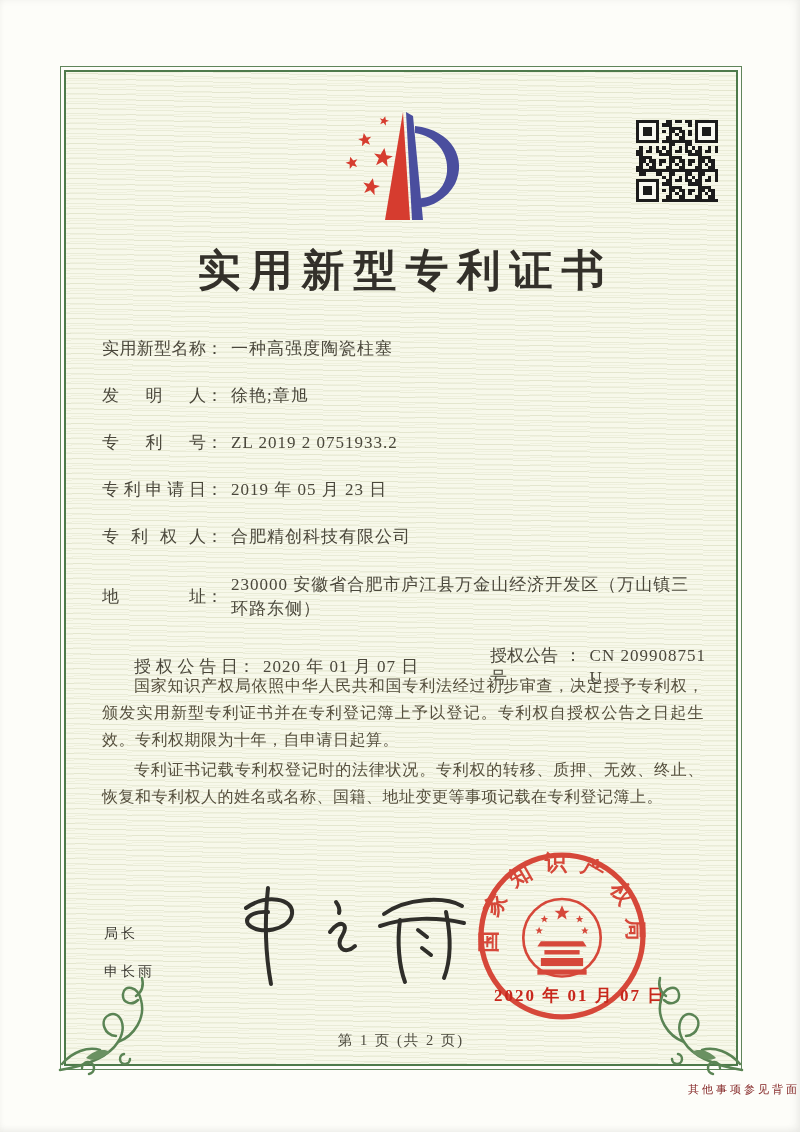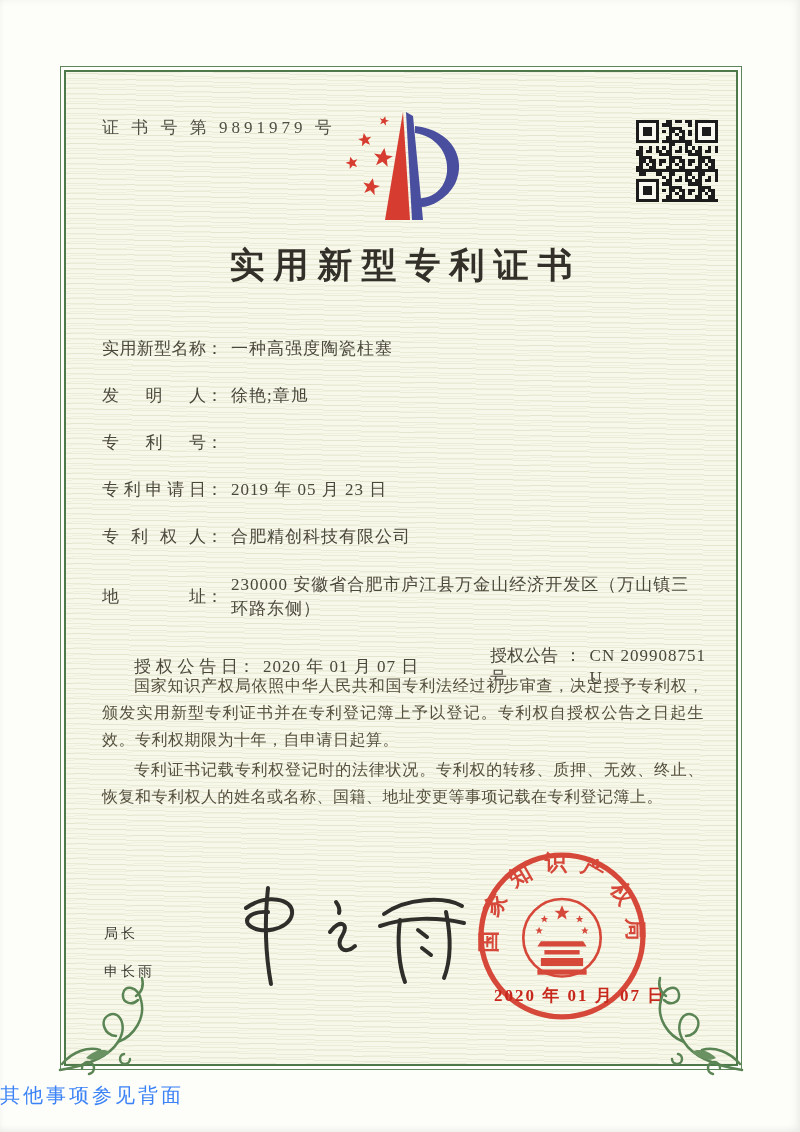--- a/index.html
+++ b/index.html
@@ -17,21 +17,21 @@
     background-color:#f7f8ea;
     background-image:
       repeating-linear-gradient(1.5deg, rgba(184,191,146,.22) 0 1px, rgba(0,0,0,0) 1px 5px),
       repeating-linear-gradient(-1deg, rgba(199,203,162,.16) 0 1px, rgba(0,0,0,0) 1px 7px);
   }
   .cert-no{position:absolute;left:36px;top:44px;font-size:17px;letter-spacing:4px;color:#514e44;}
   .logo{position:absolute;left:266px;top:34px;width:140px;height:122px;}
   .qr{position:absolute;right:18px;top:48px;width:82px;height:82px;}
   .title{
     position:absolute;top:170px;left:0;width:100%;text-align:center;
-    font-size:35px;font-weight:700;letter-spacing:9px;color:#33302a;text-indent:9px;
+    font-size:43px;font-weight:700;letter-spacing:9px;color:#33302a;text-indent:9px;
   }
   .fields{position:absolute;top:266px;left:36px;right:28px;font-size:17px;color:#4a473b;}
   .row{display:flex;align-items:center;margin-bottom:25px;line-height:22px;}
   .lbl{display:inline-block;width:104px;text-align:justify;text-align-last:justify;flex:none;}
   .colon{flex:none;margin-right:8px;}
   .val{letter-spacing:1px;}
   .row.addr{margin-bottom:24px;}
   .row.addr .val{max-width:470px;line-height:24px;}
   .grant{display:flex;margin-left:32px;}
   .grant .pair{display:flex;}
@@ -40,33 +40,32 @@
   .paras p{
     margin:0 0 3px 0;font-size:16px;line-height:27px;color:#554f3d;
     text-indent:2em;text-align:justify;letter-spacing:.5px;
   }
   .officer{position:absolute;left:38px;top:843px;font-size:14px;color:#3c3a33;letter-spacing:3px;line-height:38px;}
   .officer div{white-space:nowrap;}
   .signature{position:absolute;left:142px;top:800px;width:280px;height:128px;}
   .seal{position:absolute;left:408px;top:776px;width:176px;height:176px;opacity:.92;}
   .seal-date{position:absolute;left:428px;top:912px;font-size:17px;font-weight:700;color:#c8271c;letter-spacing:2px;white-space:nowrap;}
   .page-footer{position:absolute;bottom:14px;left:0;width:100%;text-align:center;font-size:14.5px;color:#4c4a3e;letter-spacing:2px;}
-  .back-note{position:absolute;top:1082px;left:0;width:100%;text-align:left;font-size:20px;color:#3b82f6;letter-spacing:3px;}
+  .back-note{position:absolute;top:1082px;left:0;width:100%;text-align:right;font-size:11px;color:#7f1d1d;letter-spacing:3px;}
   .corner{position:absolute;width:118px;height:118px;}
   .corner.bl{left:-14px;bottom:-12px;}
   .corner.br{right:-14px;bottom:-12px;transform:scaleX(-1);}
   svg{display:block;}
 </style>
 </head>
 <body>
 
 <div class="page">
   <div class="frame">
 
-    <div class="cert-no">证 书 号 第 9891979 号</div>
 
     <div class="logo">
       <svg viewBox="0 0 140 122" width="140" height="122">
         <g fill="#d63c2f">
           <path d="M0,-1 L0.294,-0.309 L0.951,-0.309 L0.405,0.118 L0.588,0.809 L0,0.382 L-0.588,0.809 L-0.405,0.118 L-0.951,-0.309 L-0.294,-0.309 Z" transform="translate(52,15) scale(5) rotate(14)"></path>
           <path d="M0,-1 L0.294,-0.309 L0.951,-0.309 L0.405,0.118 L0.588,0.809 L0,0.382 L-0.588,0.809 L-0.405,0.118 L-0.951,-0.309 L-0.294,-0.309 Z" transform="translate(33,34) scale(7) rotate(-10)"></path>
           <path d="M0,-1 L0.294,-0.309 L0.951,-0.309 L0.405,0.118 L0.588,0.809 L0,0.382 L-0.588,0.809 L-0.405,0.118 L-0.951,-0.309 L-0.294,-0.309 Z" transform="translate(51,52) scale(10) rotate(8)"></path>
           <path d="M0,-1 L0.294,-0.309 L0.951,-0.309 L0.405,0.118 L0.588,0.809 L0,0.382 L-0.588,0.809 L-0.405,0.118 L-0.951,-0.309 L-0.294,-0.309 Z" transform="translate(20,57) scale(6.5) rotate(-16)"></path>
           <path d="M0,-1 L0.294,-0.309 L0.951,-0.309 L0.405,0.118 L0.588,0.809 L0,0.382 L-0.588,0.809 L-0.405,0.118 L-0.951,-0.309 L-0.294,-0.309 Z" transform="translate(39,81) scale(9) rotate(12)"></path>
           <path d="M71,6 L78,114 L53,114 Z"></path>
@@ -352,20 +351,21 @@
         <span class="val">一种高强度陶瓷柱塞</span>
       </div>
       <div class="row">
         <span class="lbl">发明人</span>
           <span class="colon">：</span>
         <span class="val">徐艳;章旭</span>
       </div>
       <div class="row">
         <span class="lbl">专利号</span>
           <span class="colon">：</span>
+        <span class="val">ZL 2019 2 0751933.2</span>
       </div>
       <div class="row">
         <span class="lbl">专利申请日</span>
           <span class="colon">：</span>
         <span class="val">2019 年 05 月 23 日</span>
       </div>
       <div class="row">
         <span class="lbl">专利权人</span>
           <span class="colon">：</span>
         <span class="val">合肥精创科技有限公司</span>
@@ -433,20 +433,21 @@
           <path d="M72,112 L128,112 L124,106 L76,106 Z"></path>
           <rect x="80" y="116" width="40" height="5"></rect>
           <path d="M76,125 L124,125 L124,134 L76,134 Z"></path>
           <rect x="72" y="138" width="56" height="6"></rect>
         </g>
       </svg>
     </div>
 
     <div class="seal-date">2020 年 01 月 07 日</div>
 
+    <div class="page-footer">第 1 页 (共 2 页)</div>
 
     <div class="corner bl">
       <svg viewBox="0 0 118 118" width="118" height="118" fill="none" stroke="#5a8454" stroke-width="2.5" stroke-linecap="round">
         <path d="M8,112 C32,108 56,100 66,84 C76,68 68,52 57,57 C47,62 52,77 64,78"></path>
         <path d="M66,84 C82,78 94,60 89,42 C86,28 72,26 71,36 C70,45 80,48 86,42"></path>
         <path d="M10,106 C20,94 36,88 48,92"></path>
         <path d="M30,110 a6,6 0 1 1 7,6"></path>
         <path d="M72,96 a5,5 0 1 0 6,5"></path>
         <path d="M90,20 C92,28 90,34 84,38"></path>
         <path d="M34,100 C42,92 52,90 58,94 C50,101 41,104 34,100 Z" fill="#6a9162" stroke="none"></path>

